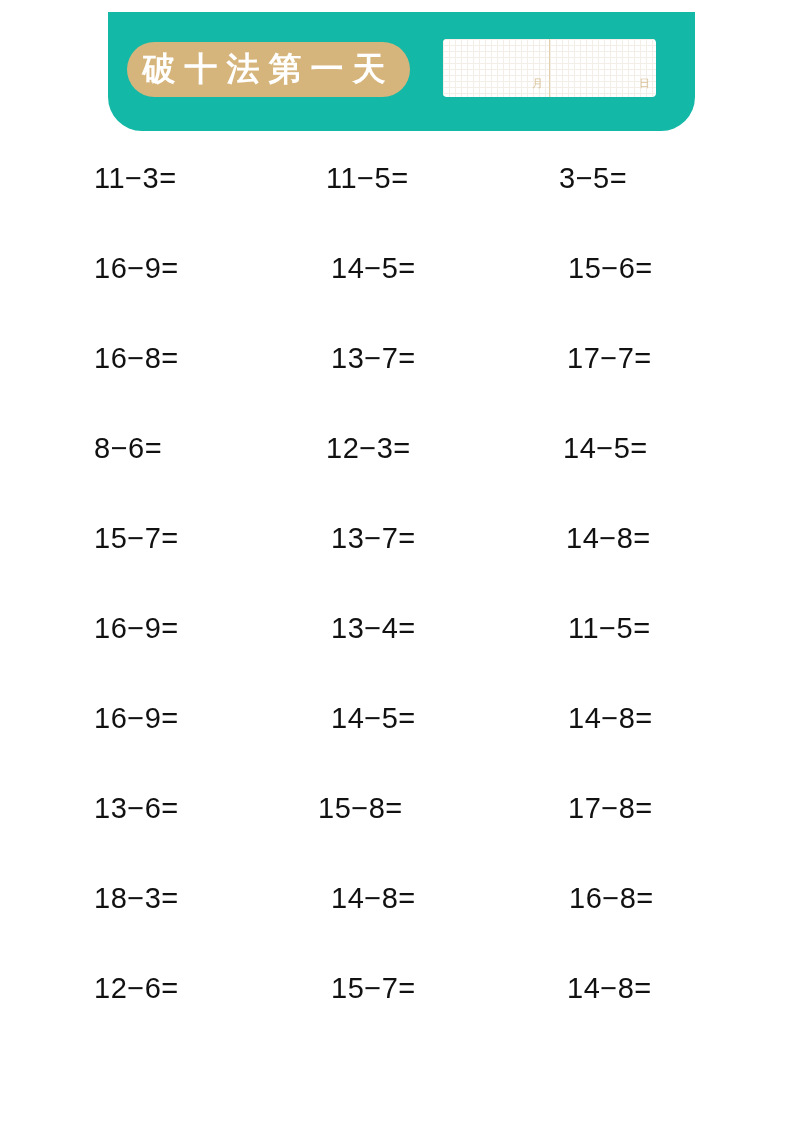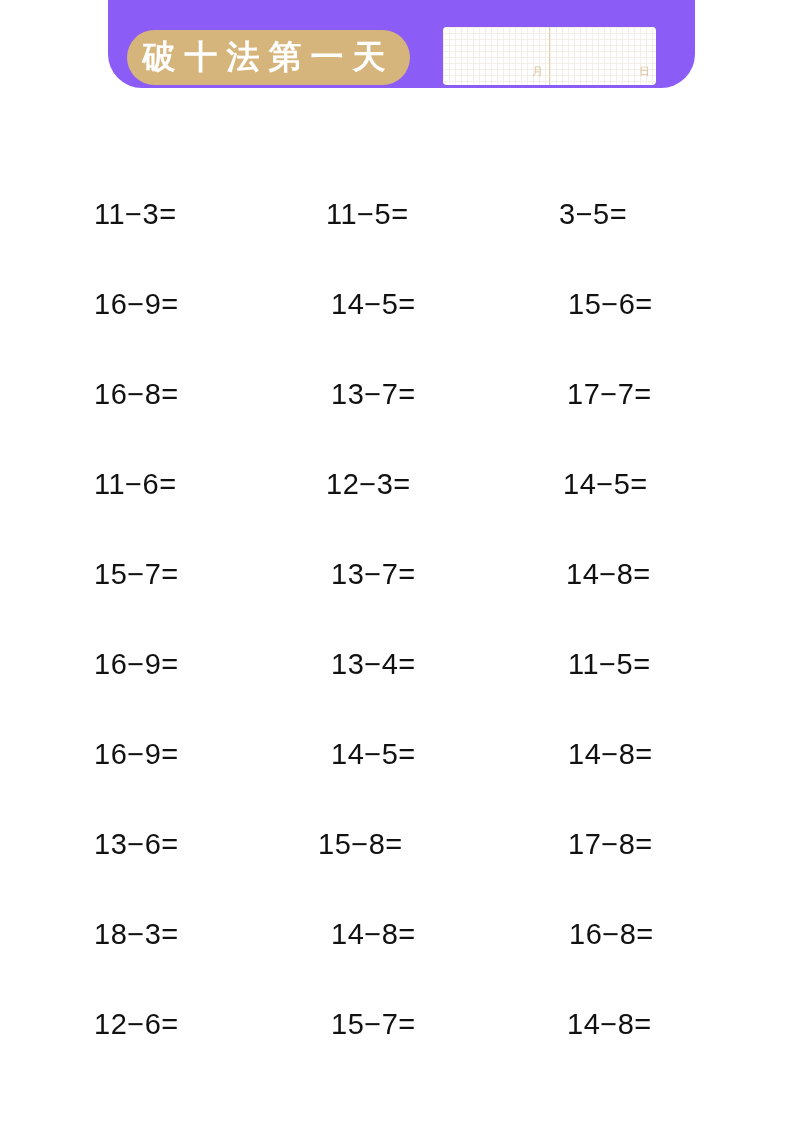--- a/index.html
+++ b/index.html
@@ -1,22 +1,22 @@
 <!DOCTYPE html>
 <html><head>
 <meta charset="utf-8">
 <style>
   html, body { margin: 0; padding: 0; }
   body {
     width: 793px; height: 1122px; background: #ffffff; position: relative; overflow: hidden;
     font-family: "Liberation Sans", "DejaVu Sans", sans-serif;
   }
   .header {
-    position: absolute; left: 108px; top: 0; width: 587px; height: 88px;
-    background: #8b5cf6; border-radius: 0 0 34px 34px;
+    position: absolute; left: 108px; top: 12px; width: 587px; height: 119px;
+    background: #14b8a6; border-radius: 0 0 34px 34px;
   }
   .title-pill {
     position: absolute; left: 19px; top: 30px; width: 283px; height: 55px;
     background: #d6b57c; border-radius: 28px;
     display: flex; align-items: center; justify-content: center;
     color: #ffffff; font-size: 33px; font-weight: bold; letter-spacing: 9px;
     font-family: "DejaVu Sans", sans-serif;
   }
   .date-box {
     position: absolute; left: 335px; top: 27px; width: 213px; height: 58px;
@@ -29,21 +29,21 @@
       linear-gradient(90deg, #f3efe8 1px, transparent 1px);
     background-size: 6px 6px;
   }
   .date-cell + .date-cell { border-left: 1.5px solid #e3cfa9; }
   .date-label {
     position: absolute; right: 6px; bottom: 6px; font-size: 11px; color: #d9c29a;
     font-family: "DejaVu Sans", sans-serif;
   }
   .problem {
     position: absolute; font-size: 29px; color: #111111; white-space: nowrap;
-    font-family: "Liberation Sans", sans-serif; letter-spacing: 0.5px; margin-top: 36px;
+    font-family: "Liberation Sans", sans-serif; letter-spacing: 0.5px;
   }
 </style>
 </head>
 <body>
 
 <div class="header">
   <div class="title-pill">破十法第一天</div>
   <div class="date-box">
     <div class="date-cell">
       <span class="date-label">月</span>
@@ -61,21 +61,21 @@
   <div class="problem" style="left:559px;top:162px">3−5=</div>
 
   <div class="problem" style="left:94px;top:252px">16−9=</div>
   <div class="problem" style="left:331px;top:252px">14−5=</div>
   <div class="problem" style="left:568px;top:252px">15−6=</div>
 
   <div class="problem" style="left:94px;top:342px">16−8=</div>
   <div class="problem" style="left:331px;top:342px">13−7=</div>
   <div class="problem" style="left:567px;top:342px">17−7=</div>
 
-  <div class="problem" style="left:94px;top:432px">11−6=</div>
+  <div class="problem" style="left:94px;top:432px">8−6=</div>
   <div class="problem" style="left:326px;top:432px">12−3=</div>
   <div class="problem" style="left:563px;top:432px">14−5=</div>
 
   <div class="problem" style="left:94px;top:522px">15−7=</div>
   <div class="problem" style="left:331px;top:522px">13−7=</div>
   <div class="problem" style="left:566px;top:522px">14−8=</div>
 
   <div class="problem" style="left:94px;top:612px">16−9=</div>
   <div class="problem" style="left:331px;top:612px">13−4=</div>
   <div class="problem" style="left:568px;top:612px">11−5=</div>

